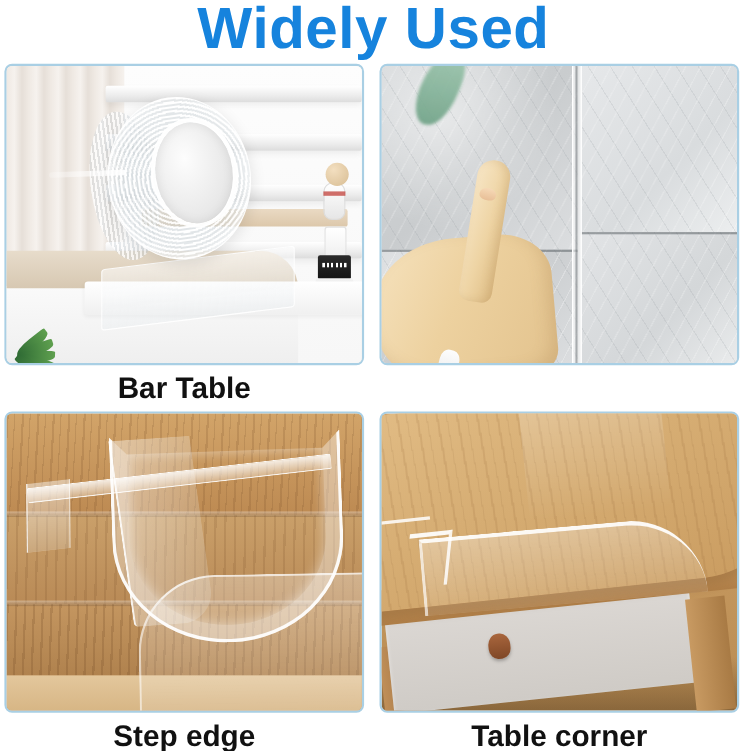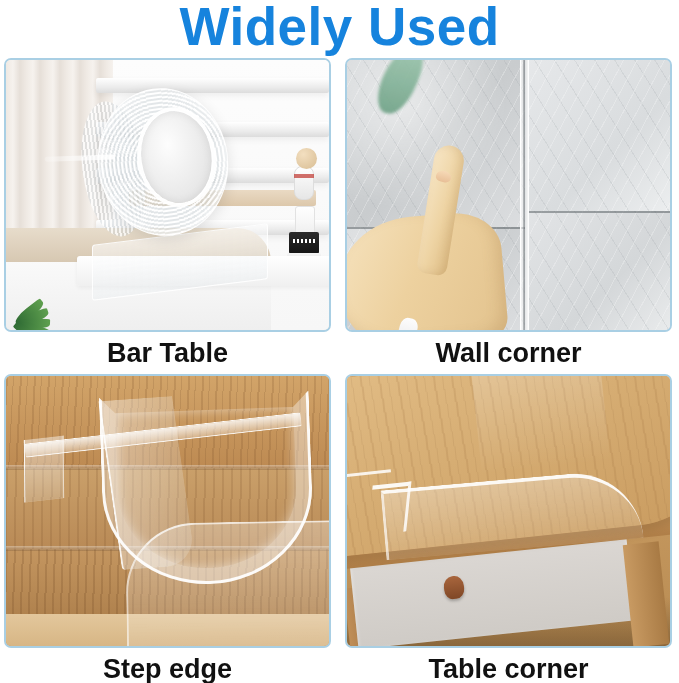--- a/index.html
+++ b/index.html
@@ -457,21 +457,20 @@
           <div class="p2-tape"></div>
           <div class="p2-leaf"></div>
           <div class="p2-hand">
             <div class="palm"></div>
             <div class="thumbnail"></div>
             <div class="finger"></div>
             <div class="nail"></div>
           </div>
         </div>
       </div>
-      <div class="caption">Wall corner</div>
     </div>
 
     <div class="cell cell-bl">
       <div class="panel">
         <div class="scene p3">
           <div class="p3-step s-a"></div>
           <div class="p3-step s-b"></div>
           <div class="p3-step s-c"></div>
           <div class="p3-step s-d"></div>
           <div class="p3-nose n1"></div>

